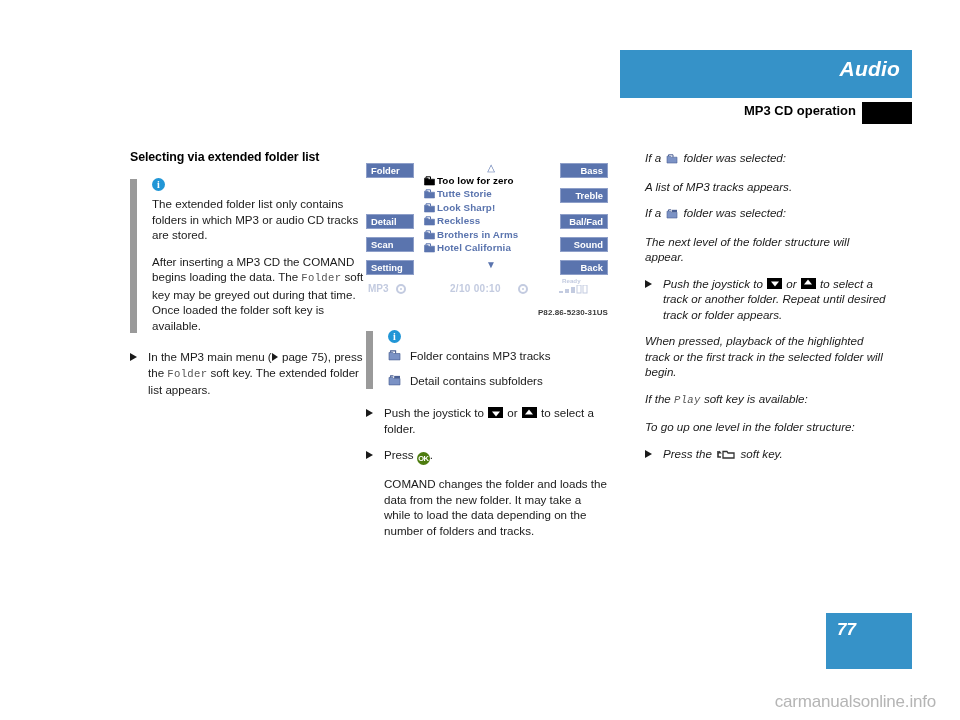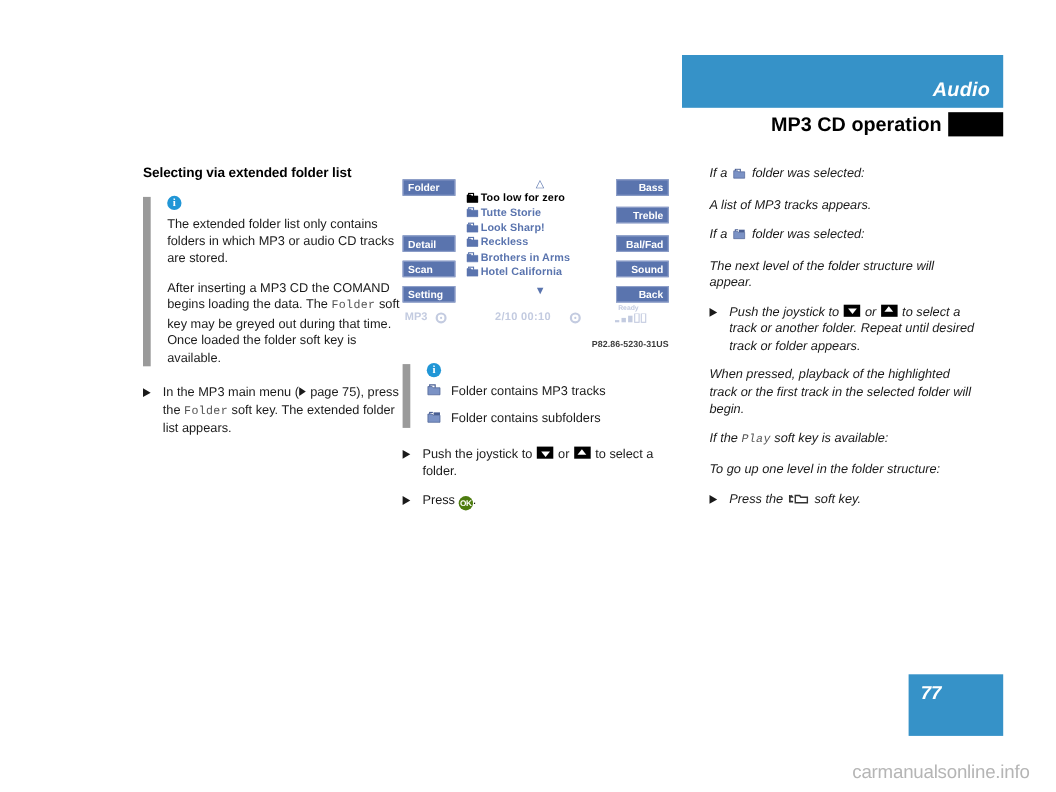--- a/index.html
+++ b/index.html
@@ -25,22 +25,22 @@
     position: absolute;
     left: 620px;
     top: 50px;
     width: 292px;
     height: 48px;
     background: #3692c8;
   }
   .header-banner-title {
     position: absolute;
     right: 12px;
-    bottom: 6px;
-    font-size: 18px;
+    bottom: 17px;
+    font-size: 21px;
     font-weight: bold;
     font-style: italic;
     color: #ffffff;
     letter-spacing: 0.2px;
   }
   .header-subtitle-row {
     position: absolute;
     left: 620px;
     top: 100px;
     width: 292px;
@@ -51,21 +51,21 @@
     right: 0px;
     top: 2px;
     width: 50px;
     height: 22px;
     background: #000000;
   }
   .header-subtitle {
     position: absolute;
     right: 56px;
     top: 3px;
-    font-size: 18px;
+    font-size: 13px;
     font-weight: bold;
     color: #000000;
     white-space: nowrap;
   }
 
   
   .col {
     position: absolute;
     top: 150px;
   }
@@ -472,32 +472,35 @@
         <span>Folder contains MP3 tracks</span>
       </div>
       <div class="legend-row">
         <span class="legend-ico">
           <svg width="13" height="11" viewBox="0 0 11 10">
             <path d="M0.5 2.2 L4 2.2 L4.8 3.2 L10.5 3.2 L10.5 9 L0.5 9 Z" fill="#7b92c5" stroke="#4a5f93" stroke-width="0.6"></path>
             <rect x="5.2" y="0.8" width="5.3" height="2.2" fill="#4a5f93"></rect>
             <path d="M2 2.2 L2 0.8 L4.6 0.8" fill="none" stroke="#4a5f93" stroke-width="1"></path>
           </svg>
         </span>
-        <span>Folder contains subfolders</span>
+        <span>Detail contains subfolders</span>
       </div>
     </div>
 
     <div class="step">
       <p><span>Push the joystick to </span><span class="jkey down"></span><span> or </span><span class="jkey up"></span><span> to select a folder.</span></p>
     </div>
 
     <div class="step">
       <p><span>Press </span><span class="okkey">OK</span>.</p>
     </div>
 
+    <div class="cont">
+      <p>COMAND changes the folder and loads the data from the new folder. It may take a while to load the data depending on the number of folders and tracks.</p>
+    </div>
   </div>
 
   <div class="col col-right">
 
     <p><span>If a </span><span class="fglyph"><svg width="12" height="10" viewBox="0 0 11 10">
             <path d="M0.5 2.2 L4 2.2 L4.8 3.2 L10.5 3.2 L10.5 9 L0.5 9 Z" fill="#7b92c5" stroke="#4a5f93" stroke-width="0.6"></path>
             <path d="M2 2.2 L2 0.8 L6.5 0.8 L6.5 3.2" fill="none" stroke="#4a5f93" stroke-width="1"></path>
           </svg></span><span> folder was selected:</span></p>
 
     <p>A list of MP3 tracks appears.</p>

